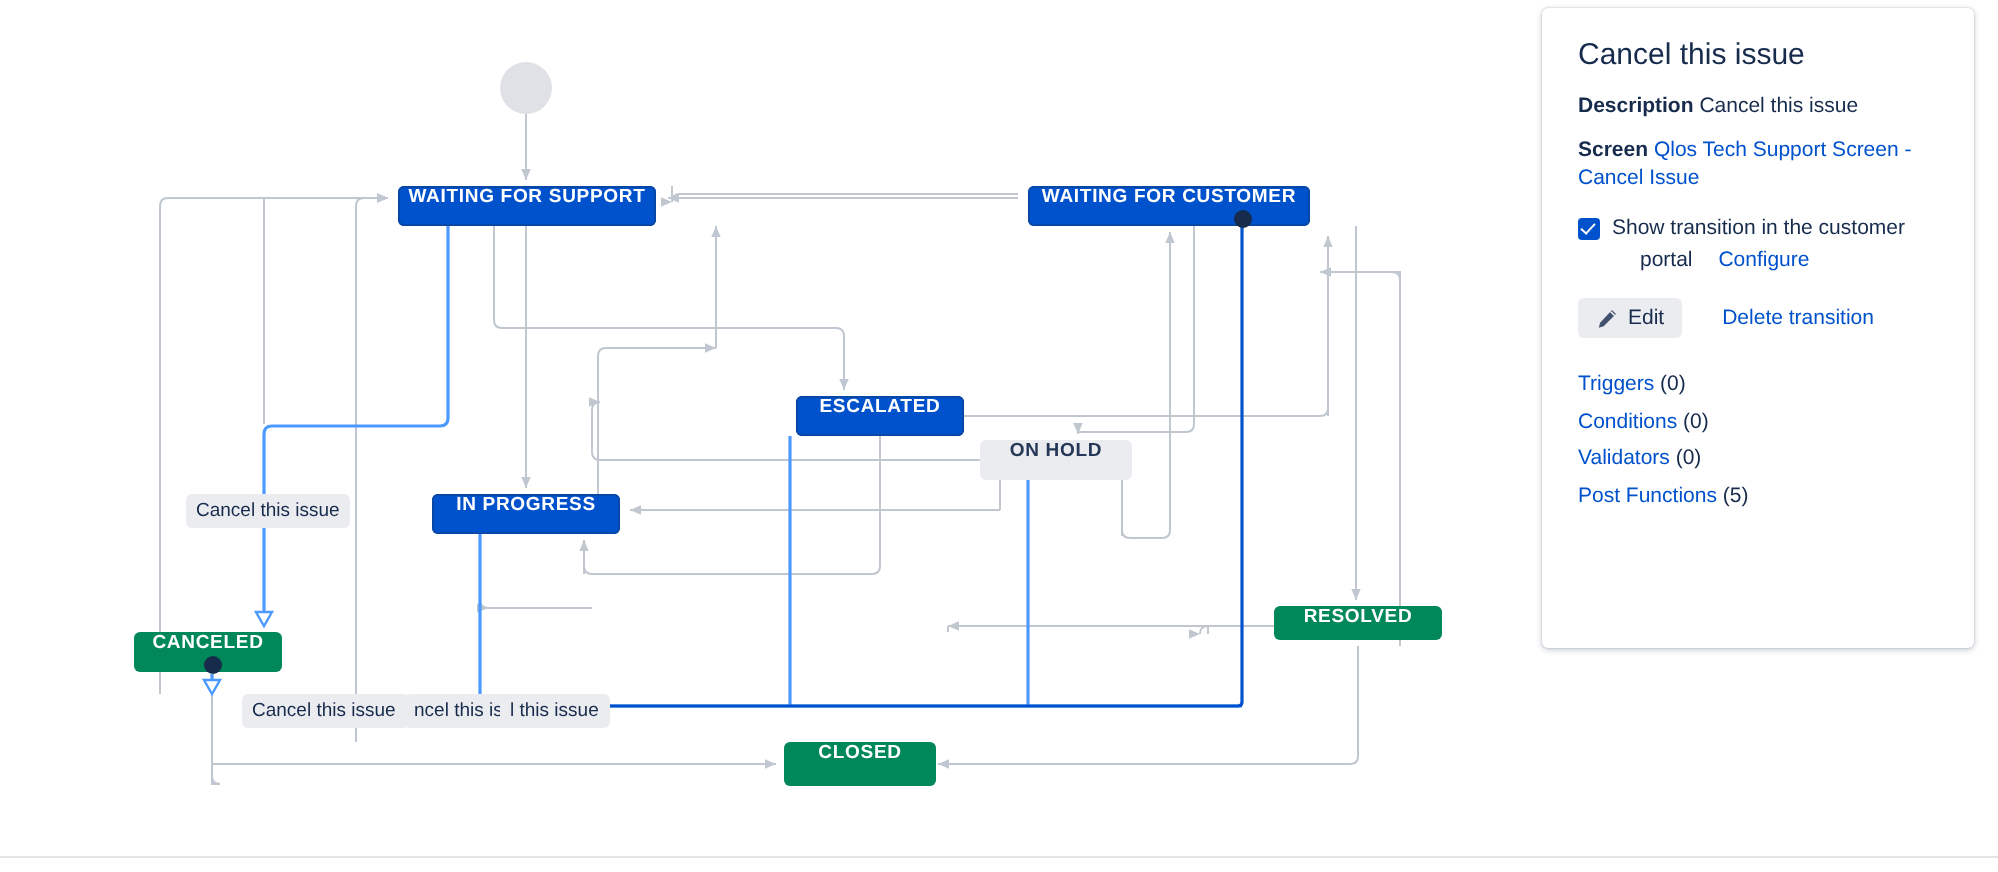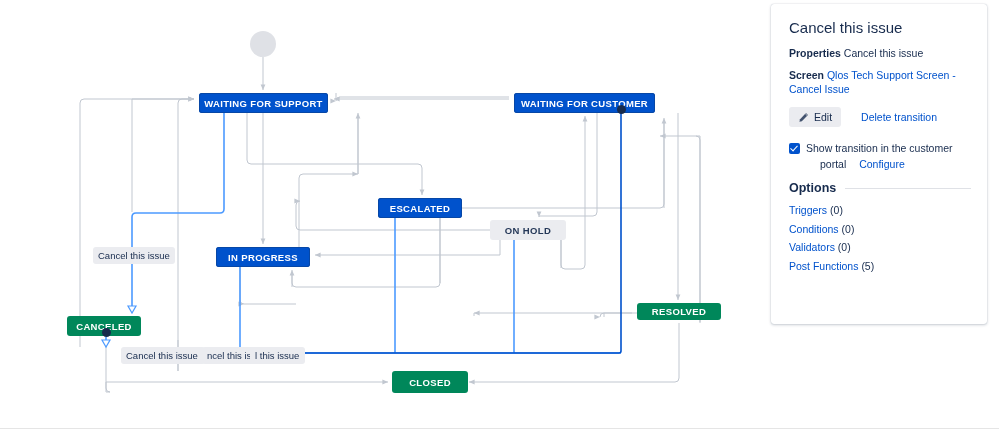--- a/index.html
+++ b/index.html
@@ -29,21 +29,21 @@
     left: 0; top: 0;
     width: 770px;
     height: 420px;
   }
 
   
   .node {
     position: absolute;
     box-sizing: border-box;
     display: flex;
-    align-items: center;
+    align-items: flex-start;
     justify-content: center;
     border-radius: 3px;
     font-size: 9.5px;
     font-weight: bold;
     letter-spacing: 0.35px;
     white-space: nowrap;
     user-select: none;
   }
   .node.blue {
     background: #0052cc;
@@ -338,21 +338,21 @@
   <div id="start-node" style="left: 250px; top: 31px; width: 26px; height: 26px;"></div>
 
   <div class="node blue" id="node-waiting-for-support" style="left: 199px; top: 93px; width: 129px; height: 20px;">
     <span class="node-label">WAITING FOR SUPPORT</span>
   </div>
 
   <div class="node blue" id="node-waiting-for-customer" style="left: 514px; top: 93px; width: 141px; height: 20px;">
     <span class="node-label">WAITING FOR CUSTOMER</span>
   </div>
 
-  <div class="node blue" id="node-escalated" style="left: 378px; top: 198px; width: 84px; height: 20px;">
+  <div class="node blue" id="node-escalated" style="left: 398px; top: 198px; width: 84px; height: 20px;">
     <span class="node-label">ESCALATED</span>
   </div>
 
   <div class="node grey" id="node-on-hold" style="left: 490px; top: 220px; width: 76px; height: 20px;">
     <span class="node-label">ON HOLD</span>
   </div>
 
   <div class="node blue" id="node-in-progress" style="left: 216px; top: 247px; width: 94px; height: 20px;">
     <span class="node-label">IN PROGRESS</span>
   </div>
@@ -376,57 +376,53 @@
   <div class="edge-label" id="edge-label-1" style="left: 121px; top: 347px; width: 84px;">Cancel this issue</div>
   <div class="edge-label" id="edge-label-2" style="left: 202px; top: 347px; width: 63px;">ncel this issue</div>
   <div class="edge-label" id="edge-label-3" style="left: 250px; top: 347px; width: 55px;">l this issue</div>
 </div>
 
 <div id="detail-panel">
 
   <div id="panel-title">Cancel this issue</div>
 
   <div class="panel-row">
-    <span class="field-name">Properties</span>
+    <span class="field-name">Description</span>
     <span class="field-value">Cancel this issue</span>
   </div>
 
   <div class="panel-row">
     <span class="field-name">Screen</span>
     <span class="link">Qlos Tech Support Screen - Cancel Issue</span>
+  </div>
+
+  <div id="portal-row">
+    <div id="portal-checkbox"></div>
+    <div id="portal-text-wrap">
+      <span>Show transition in the customer</span>
+      <div id="portal-second-line">
+        <span>portal</span>
+        <span class="link" style="margin-left:10px;">Configure</span>
+      </div>
+    </div>
   </div>
 
   <div id="actions-row">
     <button id="edit-button">
       <span id="pencil-icon">
         <svg width="11" height="11" viewBox="0 0 16 16" xmlns="http://www.w3.org/2000/svg">
           <path d="M11.6 1.5 L14.5 4.4 L5.6 13.3 L2 14.3 L3 10.7 Z" fill="#42526e"></path>
           <path d="M10.6 2.5 L13.5 5.4" stroke="#ffffff" stroke-width="1" fill="none"></path>
         </svg>
       </span>
       <span>Edit</span>
     </button>
     <span id="delete-transition-link" class="link">Delete transition</span>
   </div>
 
-  <div id="portal-row">
-    <div id="portal-checkbox"></div>
-    <div id="portal-text-wrap">
-      <span>Show transition in the customer</span>
-      <div id="portal-second-line">
-        <span>portal</span>
-        <span class="link" style="margin-left:10px;">Configure</span>
-      </div>
-    </div>
-  </div>
-
-  <div id="options-header">
-    <span id="options-title">Options</span>
-    <span id="options-rule"></span>
-  </div>
 
   <div id="options-list">
     <div class="option-item">
       <span class="opt-link">Triggers</span>
       <span class="opt-count">(0)</span>
     </div>
     <div class="option-item">
       <span class="opt-link">Conditions</span>
       <span class="opt-count">(0)</span>
     </div>

